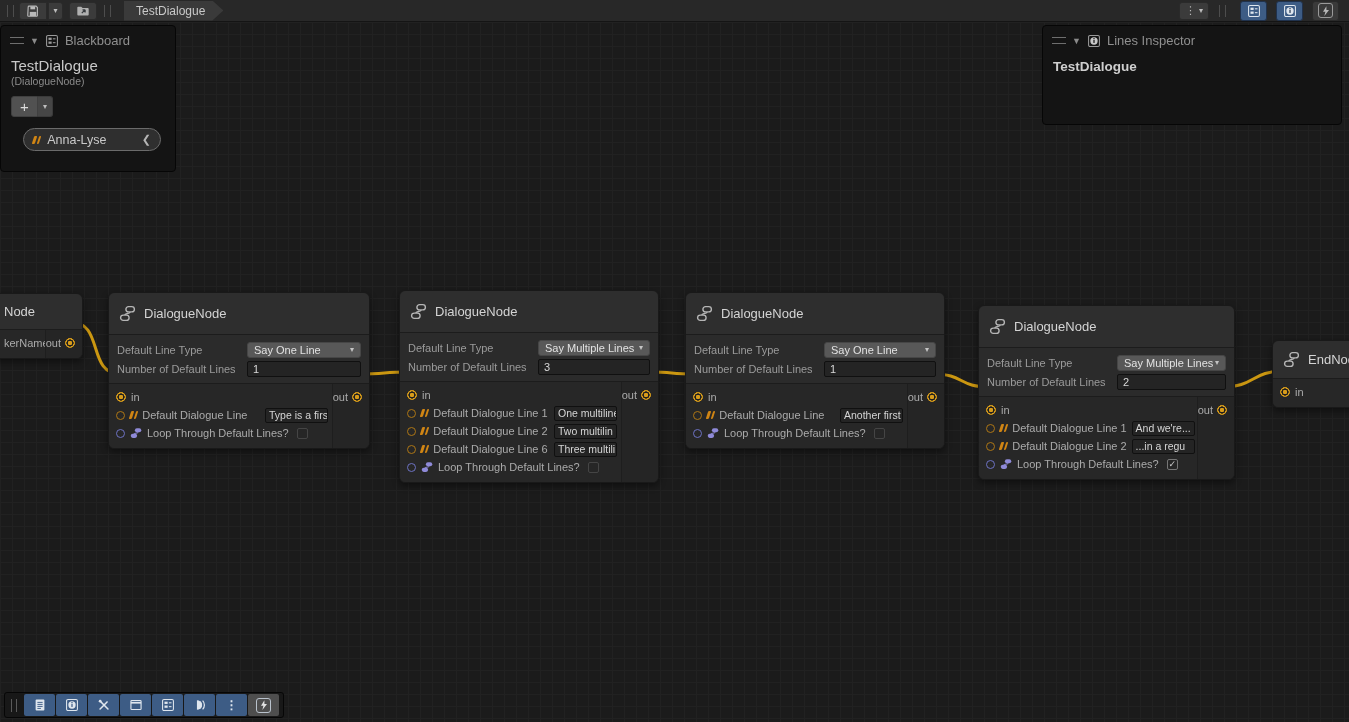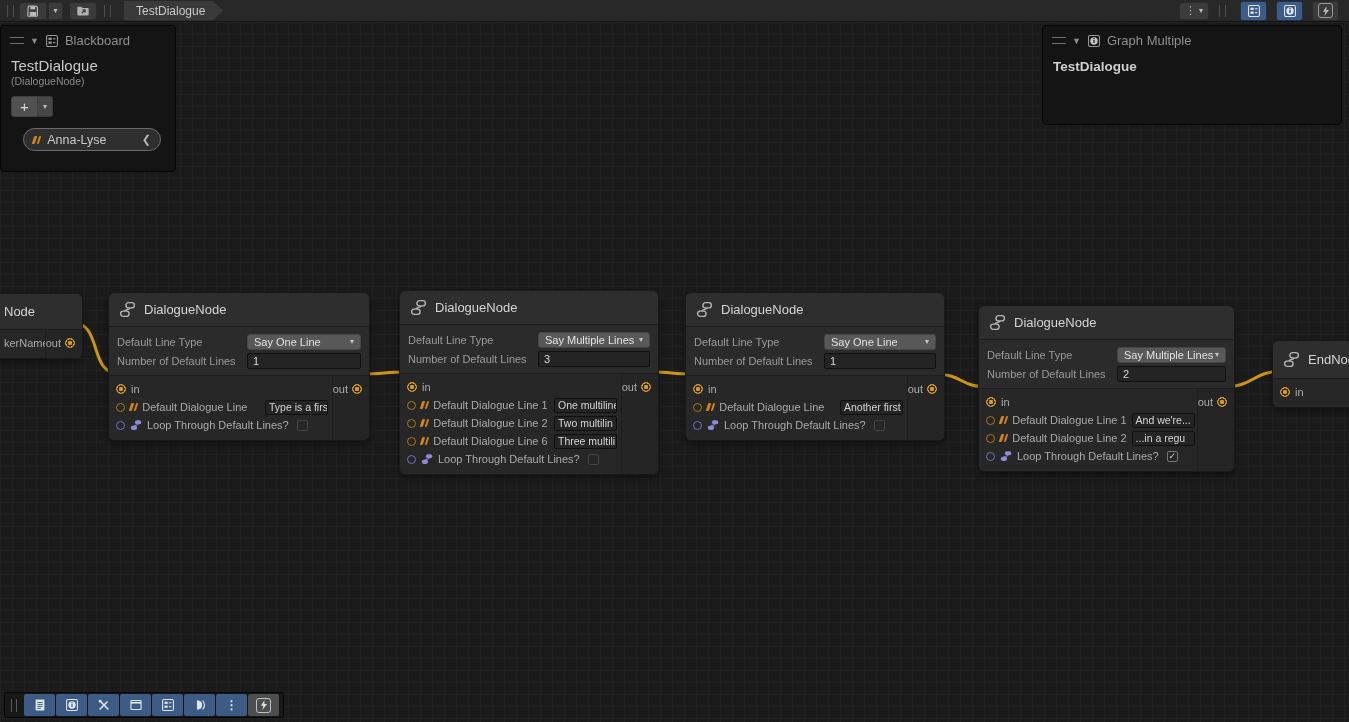--- a/index.html
+++ b/index.html
@@ -48,21 +48,21 @@
   .bb-add { width:27px; height:21px; background:#515151; border:1px solid #404040; border-radius:3px 0 0 3px; color:#dcdcdc; font-size:15px; display:flex; align-items:center; justify-content:center; }
   .bb-add-caret { width:15px; height:21px; background:#464646; border:1px solid #3a3a3a; border-left:none; border-radius:0 3px 3px 0; display:flex; align-items:center; justify-content:center; }
   .bb-pill { margin:11px 0 0 22px; width:138px; height:23px; border:1px solid #6b6b6b; border-radius:12px; background:#2f2f2f; display:flex; align-items:center; gap:7px; padding:0 9px; }
   .bb-pill-name { font-size:12.5px; color:#c9c9c9; }
   .bb-pill-chev { margin-left:auto; color:#b5b5b5; font-size:11px; }
   .gi-panel { left:1042px; top:25px; width:300px; height:100px; }
   .gi-selected { font-size:13.5px; font-weight:bold; color:#cfcfcf; padding:6px 10px; }
 
   
   .node { position:absolute; background:#292929; border:1px solid #191919; border-radius:6px; box-shadow:0 3px 7px rgba(0,0,0,.45); z-index:10; }
-  .node-title { height:34px; display:flex; align-items:center; gap:8px; padding:0 10px; background:#2e2e2e; border-bottom:1px solid #1c1c1c; border-radius:6px 6px 0 0; color:#d4d4d4; font-size:13px; white-space:nowrap; overflow:hidden; }
+  .node-title { height:42px; display:flex; align-items:center; gap:8px; padding:0 10px; background:#2e2e2e; border-bottom:1px solid #1c1c1c; border-radius:6px 6px 0 0; color:#d4d4d4; font-size:13px; white-space:nowrap; overflow:hidden; }
   .node-clipped .node-title { height:36px; padding-left:104px; }
   .node-end .node-title { height:38px; }
   .props { padding:5px 8px; border-bottom:1px solid #1c1c1c; background:#2b2b2b; }
   .prop-row { height:19px; display:flex; align-items:center; gap:12px; }
   .prop-label { width:118px; flex:none; font-size:11px; color:#9b9b9b; white-space:nowrap; overflow:hidden; }
   .dropdown { flex:1; height:16px; background:#585858; border:1px solid #464646; border-radius:3px; display:flex; align-items:center; padding:0 6px; font-size:11px; color:#e2e2e2; white-space:nowrap; overflow:hidden; }
   .dropdown .caret { margin-left:auto; color:#c4c4c4; }
   .num-field { flex:1; height:16px; background:#242424; border:1px solid #101010; border-radius:2px; padding:0 5px; font-size:11px; color:#d8d8d8; line-height:14px; }
   .ports { position:relative; padding:4px 0 6px 0; background:#272727; border-radius:0 0 6px 6px; }
   .port-row { height:18px; display:flex; align-items:center; gap:5px; padding-left:7px; padding-right:41px; }
@@ -473,21 +473,21 @@
   <div class="panel gi-panel">
     <div class="panel-header">
       <span class="drag-lines"></span>
       <span class="tri">▼</span>
       <svg class="icon14" viewBox="0 0 16 16">
         <rect x="1.8" y="1.8" width="12.4" height="12.4" rx="1.6" fill="none" stroke="#9a9a9a" stroke-width="1.2"></rect>
         <circle cx="8" cy="8" r="4.2" fill="#c8c8c8"></circle>
         <rect x="7.3" y="6.8" width="1.4" height="3.4" fill="#141414"></rect>
         <rect x="7.3" y="4.6" width="1.4" height="1.4" fill="#141414"></rect>
       </svg>
-      <span>Graph Multiple</span>
+      <span>Lines Inspector</span>
     </div>
     <div class="gi-selected">TestDialogue</div>
   </div>
 
   <div class="bottombar">
     <span class="bb2-handle"></span>
 
     <span class="bbtn blue">
       <svg class="icon14" viewBox="0 0 16 16">
         <rect x="3" y="1.8" width="10" height="12.4" rx="1" fill="#dfe6ee"></rect>

